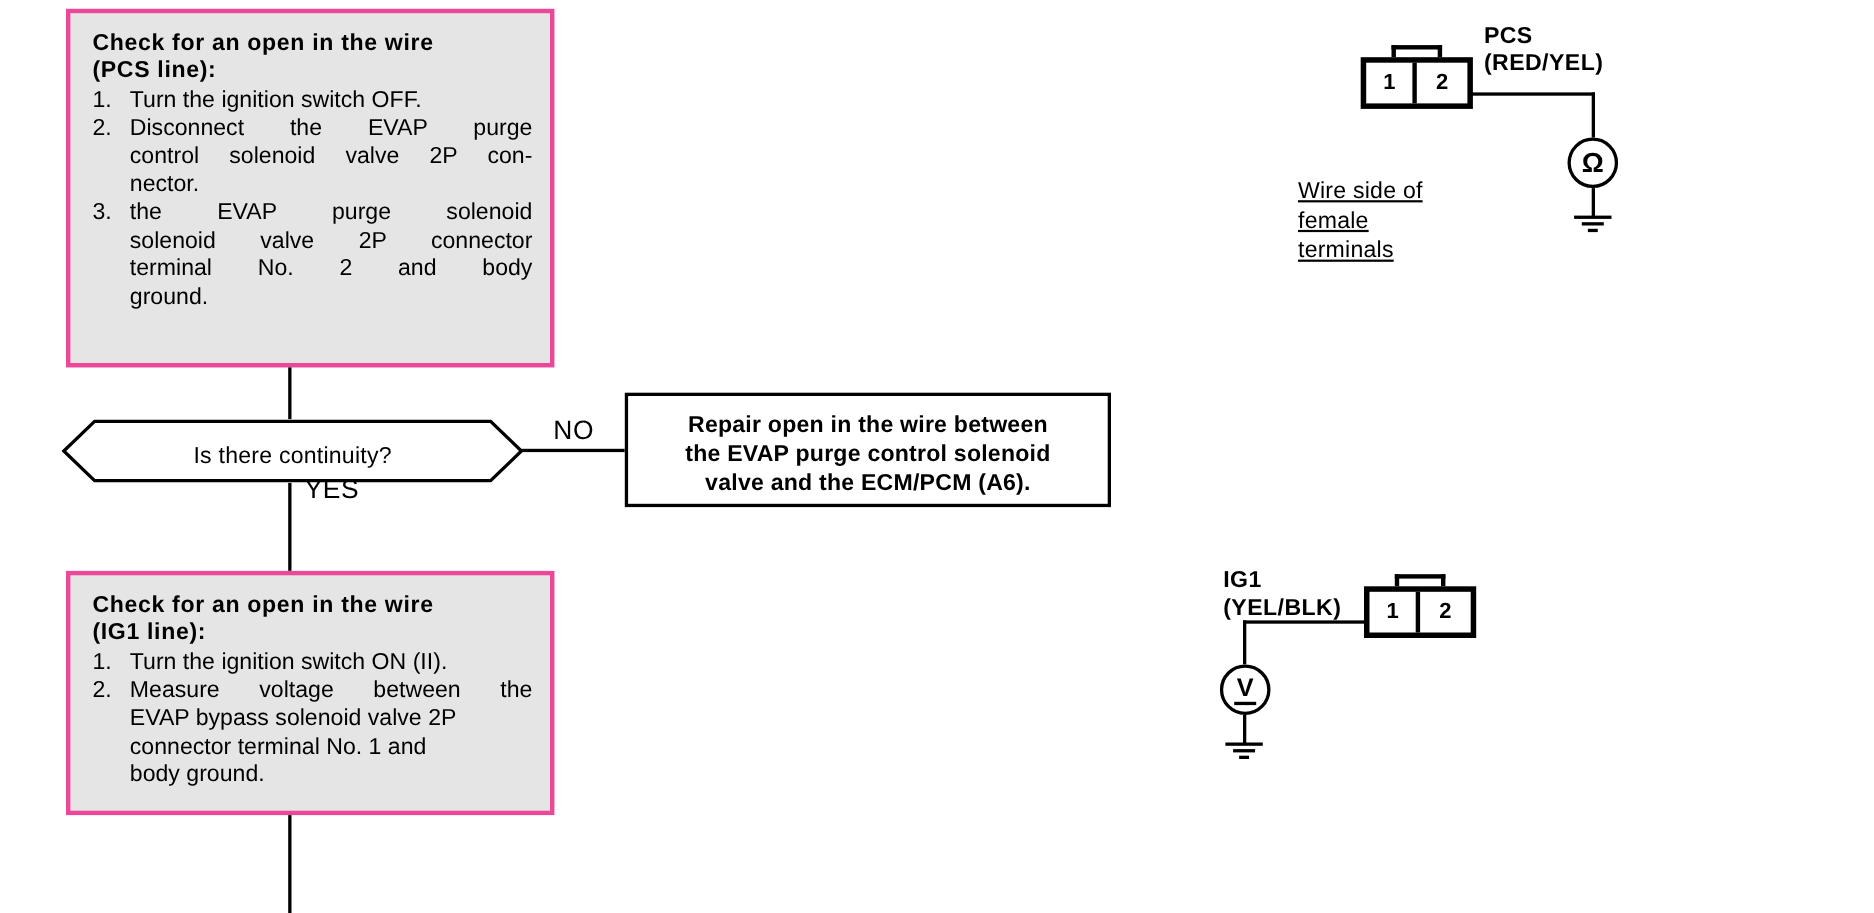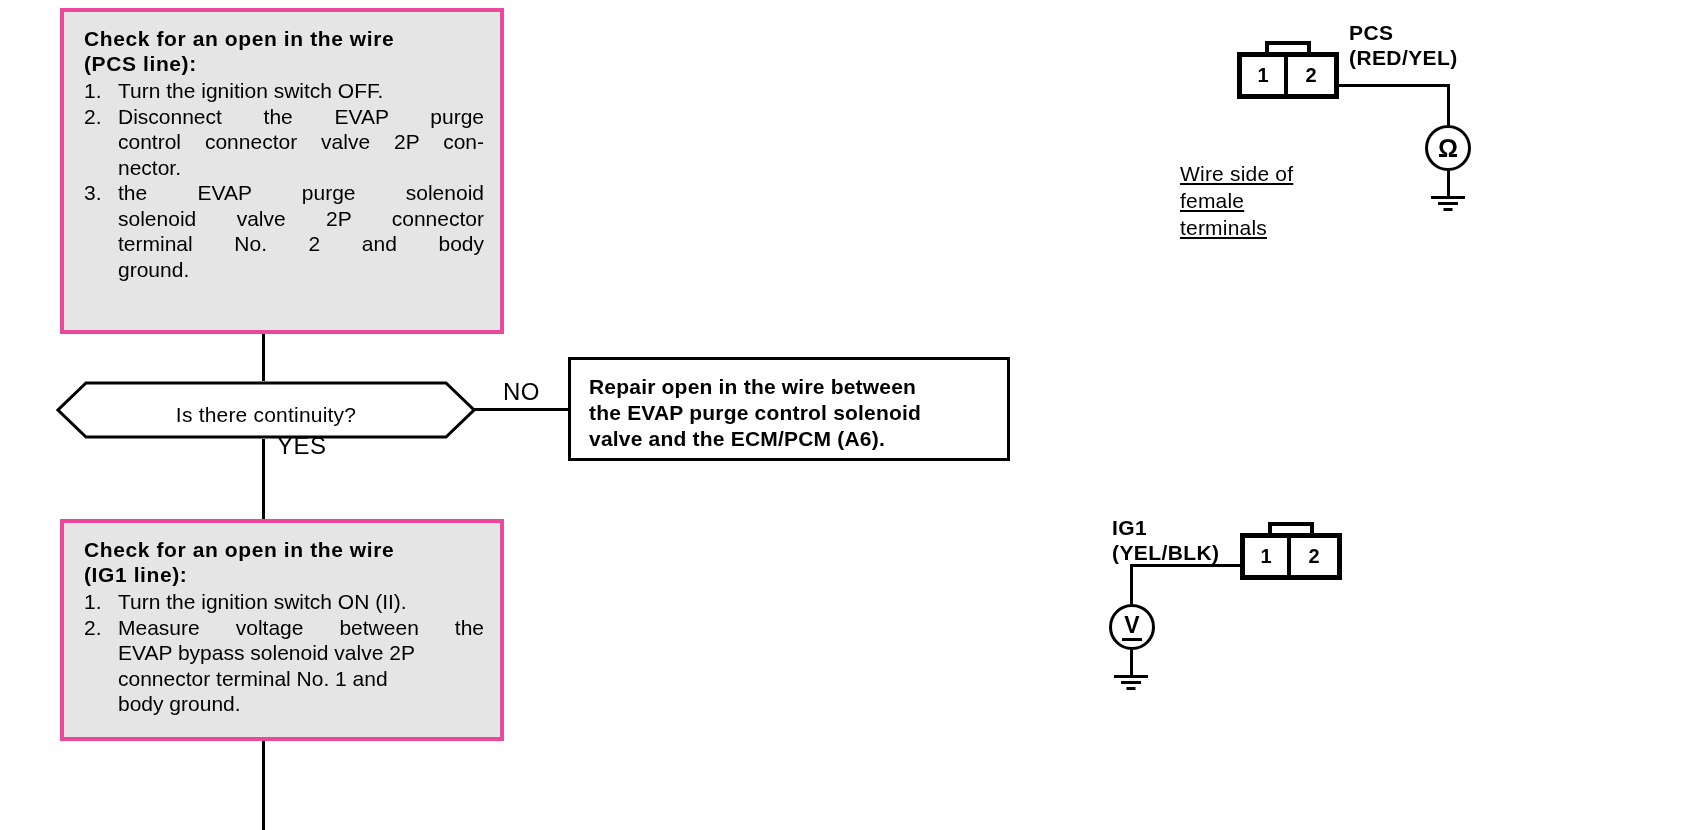--- a/index.html
+++ b/index.html
@@ -74,21 +74,21 @@
     background: #fff;
     box-sizing: border-box;
   }
   .action-inner {
     padding: 14px 18px;
     font-weight: bold;
     font-size: 21px;
     line-height: 26px;
     letter-spacing: 0.2px;
   }
-  .action-inner .ln { display: block; }
+  .action-inner .ln { display: block; text-align: center; }
 
   
   .decision {
     position: absolute;
     box-sizing: border-box;
   }
   .decision .hex-label {
     position: absolute;
     left: 0;
     top: 0;
@@ -218,21 +218,21 @@
         <span class="t2">(PCS line):</span>
       </div>
       <ol class="steps">
         <li>
           <span class="num">1.</span>
           <span class="ln">Turn the ignition switch OFF.</span>
         </li>
         <li>
           <span class="num">2.</span>
           <span class="ln just">Disconnect the EVAP purge</span>
-          <span class="ln just">control connector valve 2P con-</span>
+          <span class="ln just">control solenoid valve 2P con-</span>
           <span class="ln">nector.</span>
         </li>
         <li>
           <span class="num">3.</span>
           <span class="ln just">the EVAP purge solenoid</span>
           <span class="ln just">solenoid valve 2P connector</span>
           <span class="ln just">terminal No. 2 and body</span>
           <span class="ln">ground.</span>
         </li>
       </ol>

